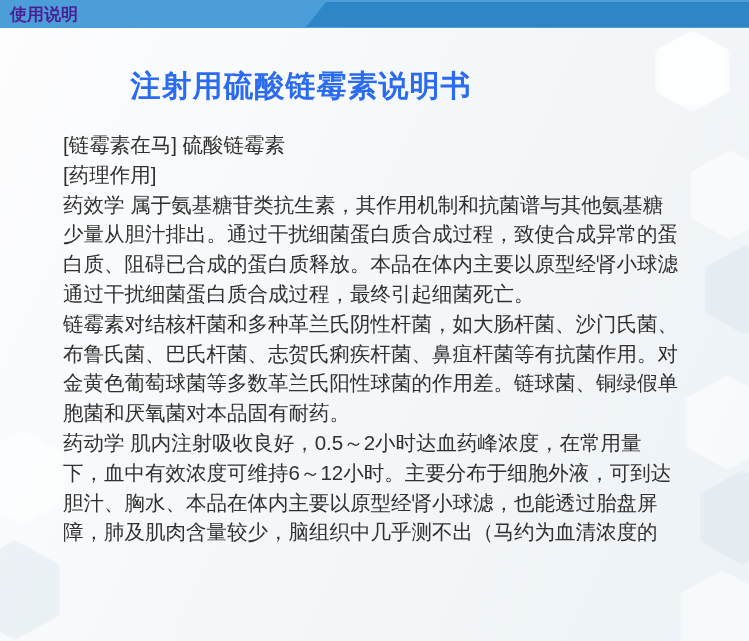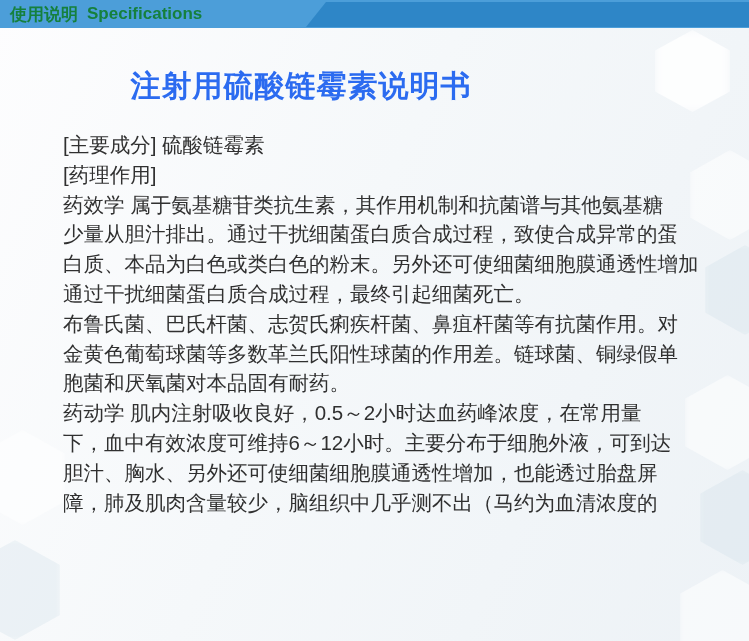--- a/index.html
+++ b/index.html
@@ -43,21 +43,21 @@
     background: var(--header-accent);
     clip-path: polygon(20px 0, 100% 0, 100% 100%, 0 100%);
   }
   .header-title {
     position: absolute;
     top: 0; left: 10px;
     height: 28px;
     display: flex;
     align-items: center;
     gap: 9px;
-    color: #15803d;
+    color: #4c1d95;
     font-size: 17px;
     font-weight: 600;
     z-index: 3;
   }
 
   
   .doc-title {
     position: absolute;
     top: 66px; left: 0;
     width: 602px;
@@ -91,32 +91,32 @@
 <div class="hex hex-blue" style="left:700px; top:470px; width:85px; height:95px;"></div>
 <div class="hex hex-faint" style="left:680px; top:570px; width:85px; height:95px;"></div>
 <div class="hex hex-faint" style="left:-20px; top:430px; width:85px; height:95px;"></div>
 <div class="hex hex-blue" style="left:-30px; top:540px; width:90px; height:100px;"></div>
 
 <div class="header-bar">
   <div class="header-accent"></div>
 </div>
 <div class="header-title">
   <span>使用说明</span>
-  <span>Specifications</span>
 </div>
 
 <h1 class="doc-title">注射用硫酸链霉素说明书</h1>
 
 <div class="doc-body">
-    <div class="body-line">[主要成分] 硫酸链霉素</div>
+    <div class="body-line">[链霉素在马] 硫酸链霉素</div>
     <div class="body-line">[药理作用]</div>
     <div class="body-line">药效学 属于氨基糖苷类抗生素，其作用机制和抗菌谱与其他氨基糖</div>
     <div class="body-line">少量从胆汁排出。通过干扰细菌蛋白质合成过程，致使合成异常的蛋</div>
-    <div class="body-line">白质、本品为白色或类白色的粉末。另外还可使细菌细胞膜通透性增加</div>
+    <div class="body-line">白质、阻碍已合成的蛋白质释放。本品在体内主要以原型经肾小球滤</div>
     <div class="body-line">通过干扰细菌蛋白质合成过程，最终引起细菌死亡。</div>
+    <div class="body-line">链霉素对结核杆菌和多种革兰氏阴性杆菌，如大肠杆菌、沙门氏菌、</div>
     <div class="body-line">布鲁氏菌、巴氏杆菌、志贺氏痢疾杆菌、鼻疽杆菌等有抗菌作用。对</div>
     <div class="body-line">金黄色葡萄球菌等多数革兰氏阳性球菌的作用差。链球菌、铜绿假单</div>
     <div class="body-line">胞菌和厌氧菌对本品固有耐药。</div>
     <div class="body-line">药动学 肌内注射吸收良好，0.5～2小时达血药峰浓度，在常用量</div>
     <div class="body-line">下，血中有效浓度可维持6～12小时。主要分布于细胞外液，可到达</div>
-    <div class="body-line">胆汁、胸水、另外还可使细菌细胞膜通透性增加，也能透过胎盘屏</div>
+    <div class="body-line">胆汁、胸水、本品在体内主要以原型经肾小球滤，也能透过胎盘屏</div>
     <div class="body-line">障，肺及肌肉含量较少，脑组织中几乎测不出（马约为血清浓度的</div>
   </div>
 
 </body></html>

